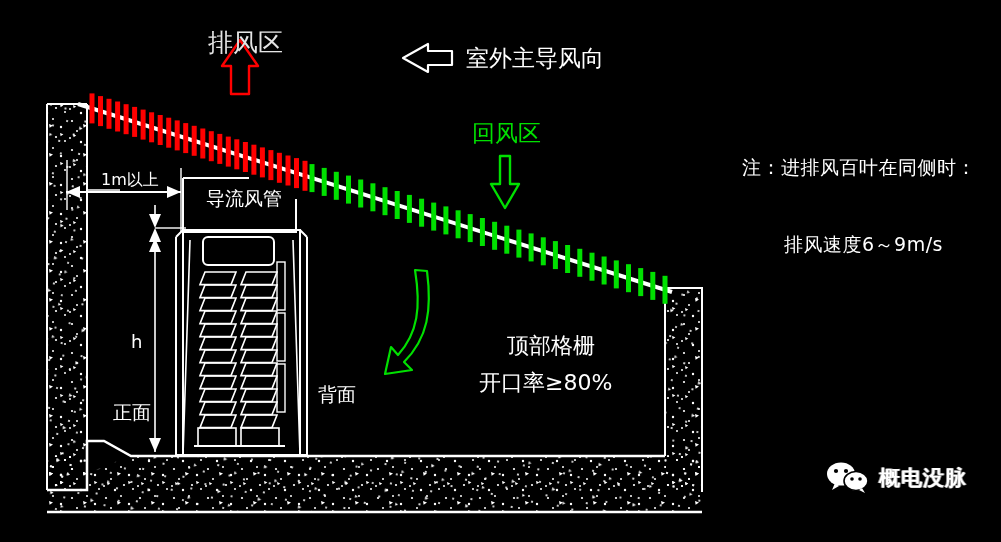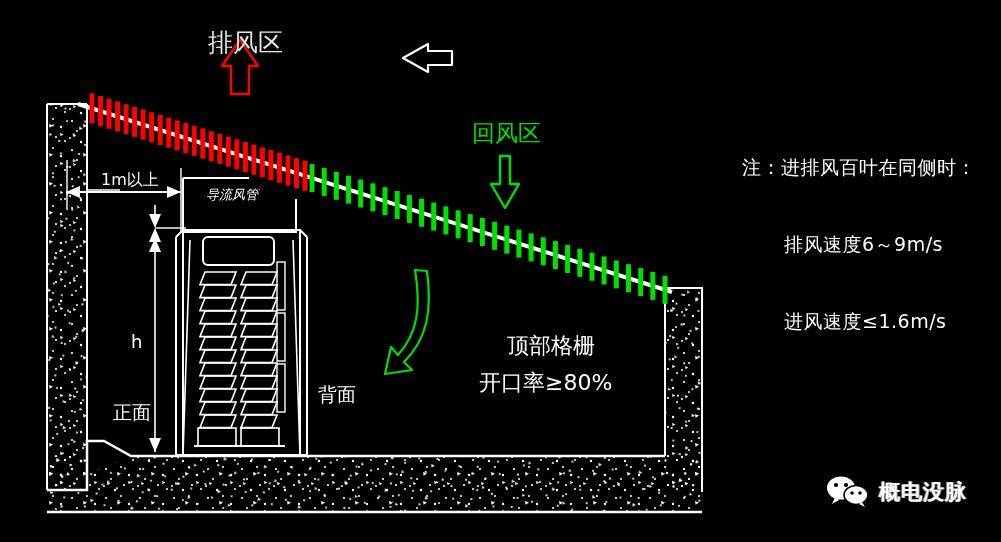--- a/index.html
+++ b/index.html
@@ -6,21 +6,21 @@
   body{width:1001px;height:542px;overflow:hidden;
        font-family:"DejaVu Sans","Liberation Sans",sans-serif;}
   #stage{position:relative;width:1001px;height:542px;background:#000;}
   #cad{position:absolute;left:0;top:0;}
   .lbl{position:absolute;color:#fff;white-space:pre;line-height:1.35;
        font-family:"DejaVu Sans","Liberation Sans",sans-serif;}
   .red{color:#e5e5e5;}
   .grn{color:#00e000;}
   #note{position:absolute;left:742px;top:104px;font-size:19px;letter-spacing:.5px;}
   #note div{white-space:pre;}
-  #wm{position:absolute;left:826px;top:476px;display:flex;align-items:center;gap:9px;}
+  #wm{position:absolute;left:826px;top:462px;display:flex;align-items:center;gap:9px;}
   #wm-text{color:#fff;font-size:21px;font-weight:bold;letter-spacing:1px;
            text-shadow:1px 0 0 #888,-1px 0 0 #888;white-space:pre;}
 </style>
 </head>
 <body>
 
 <div id="stage">
 
   <svg id="cad" width="1001" height="542" viewBox="0 0 1001 542">
     <defs>
@@ -234,38 +234,38 @@
                C432 310 428 338 404 362
                L412 370 L385 374 L391 347 L398 355
                C418 333 421 307 415 270 Z" stroke="#00e000" stroke-width="2.2" fill="none" stroke-linejoin="round"></path>
     </g>
   </svg>
 
   <div class="lbl red" style="left:208px;top:26px;font-size:25px;">排风区</div>
 
   <div class="lbl grn" style="left:472px;top:118px;font-size:23px;">回风区</div>
 
+  <div class="lbl" style="left:466px;top:43px;font-size:23px;">室外主导风向</div>
 
   <div class="lbl" style="left:101px;top:169px;font-size:16px;">1m以上</div>
 
-  <div class="lbl" style="left:206px;top:186px;font-size:13px;font-style:italic;">导流风管</div>
+  <div class="lbl" style="left:206px;top:186px;font-size:19px;">导流风管</div>
 
   <div class="lbl" style="left:131px;top:330px;font-size:18px;">h</div>
 
   <div class="lbl" style="left:113px;top:400px;font-size:19px;">正面</div>
 
   <div class="lbl" style="left:318px;top:382px;font-size:19px;">背面</div>
 
   <div class="lbl" style="left:479px;top:331px;font-size:22px;margin-left:28px;">顶部格栅</div>
   <div class="lbl" style="left:479px;top:368px;font-size:22px;">开口率≥80%</div>
 
   <div class="lbl" id="note">
     <div>注：进排风百叶在同侧时：</div>
     <div style="padding-left:42px;">排风速度6～9m/s</div>
-    <div style="padding-left:42px;">进风速度≤1.6m/s</div>
   </div>
 
   <div id="wm">
     <svg width="44" height="32" viewBox="0 0 44 32">
       <ellipse cx="15" cy="12" rx="14" ry="11.5" fill="#fff"></ellipse>
       <path d="M9 21 L6 28 L13 24 Z" fill="#fff"></path>
       <circle cx="10" cy="9" r="2.1" fill="#000"></circle>
       <circle cx="20" cy="9" r="2.1" fill="#000"></circle>
       <ellipse cx="30" cy="19" rx="12" ry="9.5" fill="#fff" stroke="#000" stroke-width="1.6"></ellipse>
       <path d="M36 26 L39 31 L33 28 Z" fill="#fff"></path>

